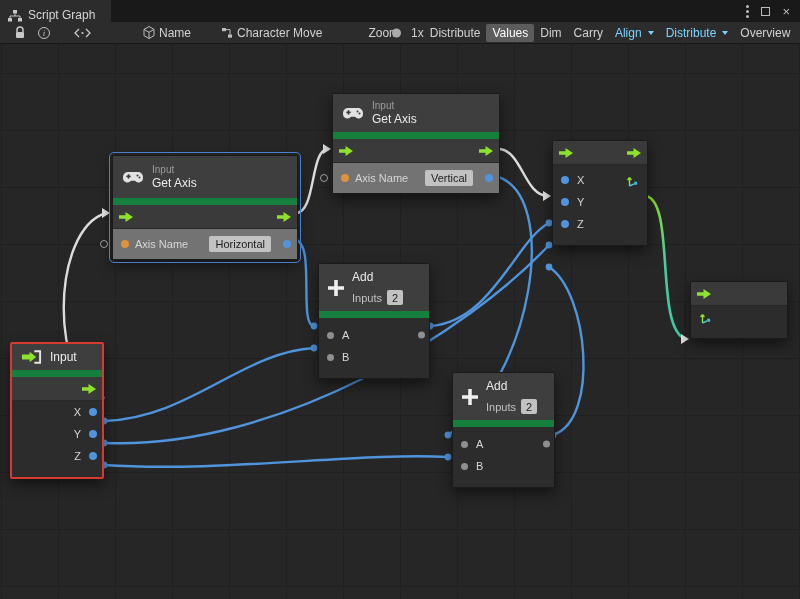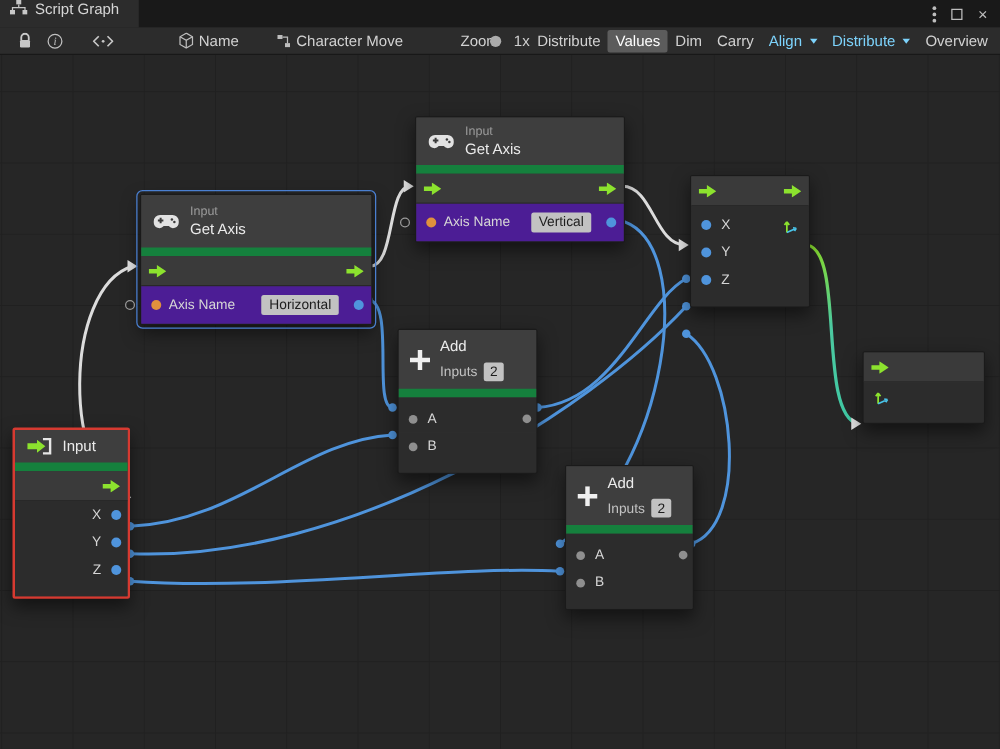--- a/index.html
+++ b/index.html
@@ -1,20 +1,20 @@
 <!DOCTYPE html>
 <html><head>
 <meta charset="utf-8">
 <style>
   *{margin:0;padding:0;box-sizing:border-box}
   html,body{width:800px;height:599px;overflow:hidden;background:#262626;
     font-family:"Liberation Sans",sans-serif;color:#cfcfcf;font-size:12px;-webkit-font-smoothing:antialiased}
   
   .tabbar{height:22px;background:#191919;display:flex;align-items:stretch}
-  .tab{background:#2c2c2c;display:flex;align-items:flex-start;gap:6px;padding:0 16px 0 8px;color:#d6d6d6}
+  .tab{background:#2c2c2c;display:flex;align-items:flex-end;gap:6px;padding:0 16px 0 8px;color:#d6d6d6}
   .win-icons{margin-left:auto;display:flex;align-items:center;gap:12px;padding-right:10px}
   .kebab{display:flex;flex-direction:column;gap:2px}
   .kebab i{width:3px;height:3px;border-radius:50%;background:#bdbdbd}
   .maxbox{width:9px;height:9px;border:1.5px solid #bdbdbd}
   .closex{color:#bdbdbd;font-size:13px;line-height:1}
   
   .toolbar{height:22px;background:#2c2c2c;border-bottom:1px solid #181818;display:flex;align-items:center;padding:0 8px;white-space:nowrap;overflow:hidden}
   .tbtn{display:flex;align-items:center;gap:4px;padding:0 6px;height:100%;color:#d2d2d2}
   .tbtn.active{background:#5c5c5c;border-radius:2px;height:18px;color:#fff}
   .tbtn.disabled{color:#7dd3fc}
@@ -33,21 +33,21 @@
   .node{position:absolute;z-index:2;background:#303030;border:1px solid #1a1a1a;border-radius:2px;
     box-shadow:0 6px 14px rgba(0,0,0,.5);color:#d6d6d6}
   .node.selected{outline:1px solid #4a7fd0;outline-offset:2px}
   .node.error{border:2px solid #d63a31}
   .nhead{display:flex;align-items:center;gap:8px;padding:6px 9px;background:#3e3e3e;border-bottom:7px solid #15803d}
   .nhead.teal{background:#34685c;border-top:2px solid #46c49b}
   .ncat{font-size:10px;color:#9b9b9b;line-height:1.2}
   .ntitle{font-size:12px;color:#ebebeb;line-height:1.2}
   .frow{height:24px;display:flex;align-items:center;justify-content:space-between;padding:0 6px;background:#3a3a3a;border-bottom:1px solid #282828}
   .frow.end{justify-content:flex-end}
-  .vrow{height:30px;display:flex;align-items:center;gap:6px;padding:0 8px;background:#4c1d95;position:relative;font-size:11px}
+  .vrow{height:30px;display:flex;align-items:center;gap:6px;padding:0 8px;background:#737373;position:relative;font-size:11px}
   .prow{height:22px;display:flex;align-items:center;gap:8px;padding:0 8px;background:#2c2c2c;position:relative;font-size:11px}
   .prow.right{justify-content:flex-end;gap:8px;padding-right:5px}
   .nfoot{height:10px;background:#2c2c2c}
   .dot{width:8px;height:8px;border-radius:50%;flex:none}
   .dot.blue{background:#4f94dc}
   .dot.orange{background:#e0913d}
   .dot.gray{background:#8f8f8f;width:7px;height:7px}
   .outdot{position:absolute;right:4px;top:50%;transform:translateY(-50%)}
   .ring{position:absolute;left:-13px;top:50%;transform:translateY(-50%);width:8px;height:8px;border:1.5px solid #9a9a9a;border-radius:50%}
   .field{background:#c2c2c2;color:#1d1d1d;font-size:11px;padding:1px 6px;border-radius:2px;line-height:14px;margin-left:auto;margin-right:6px}

